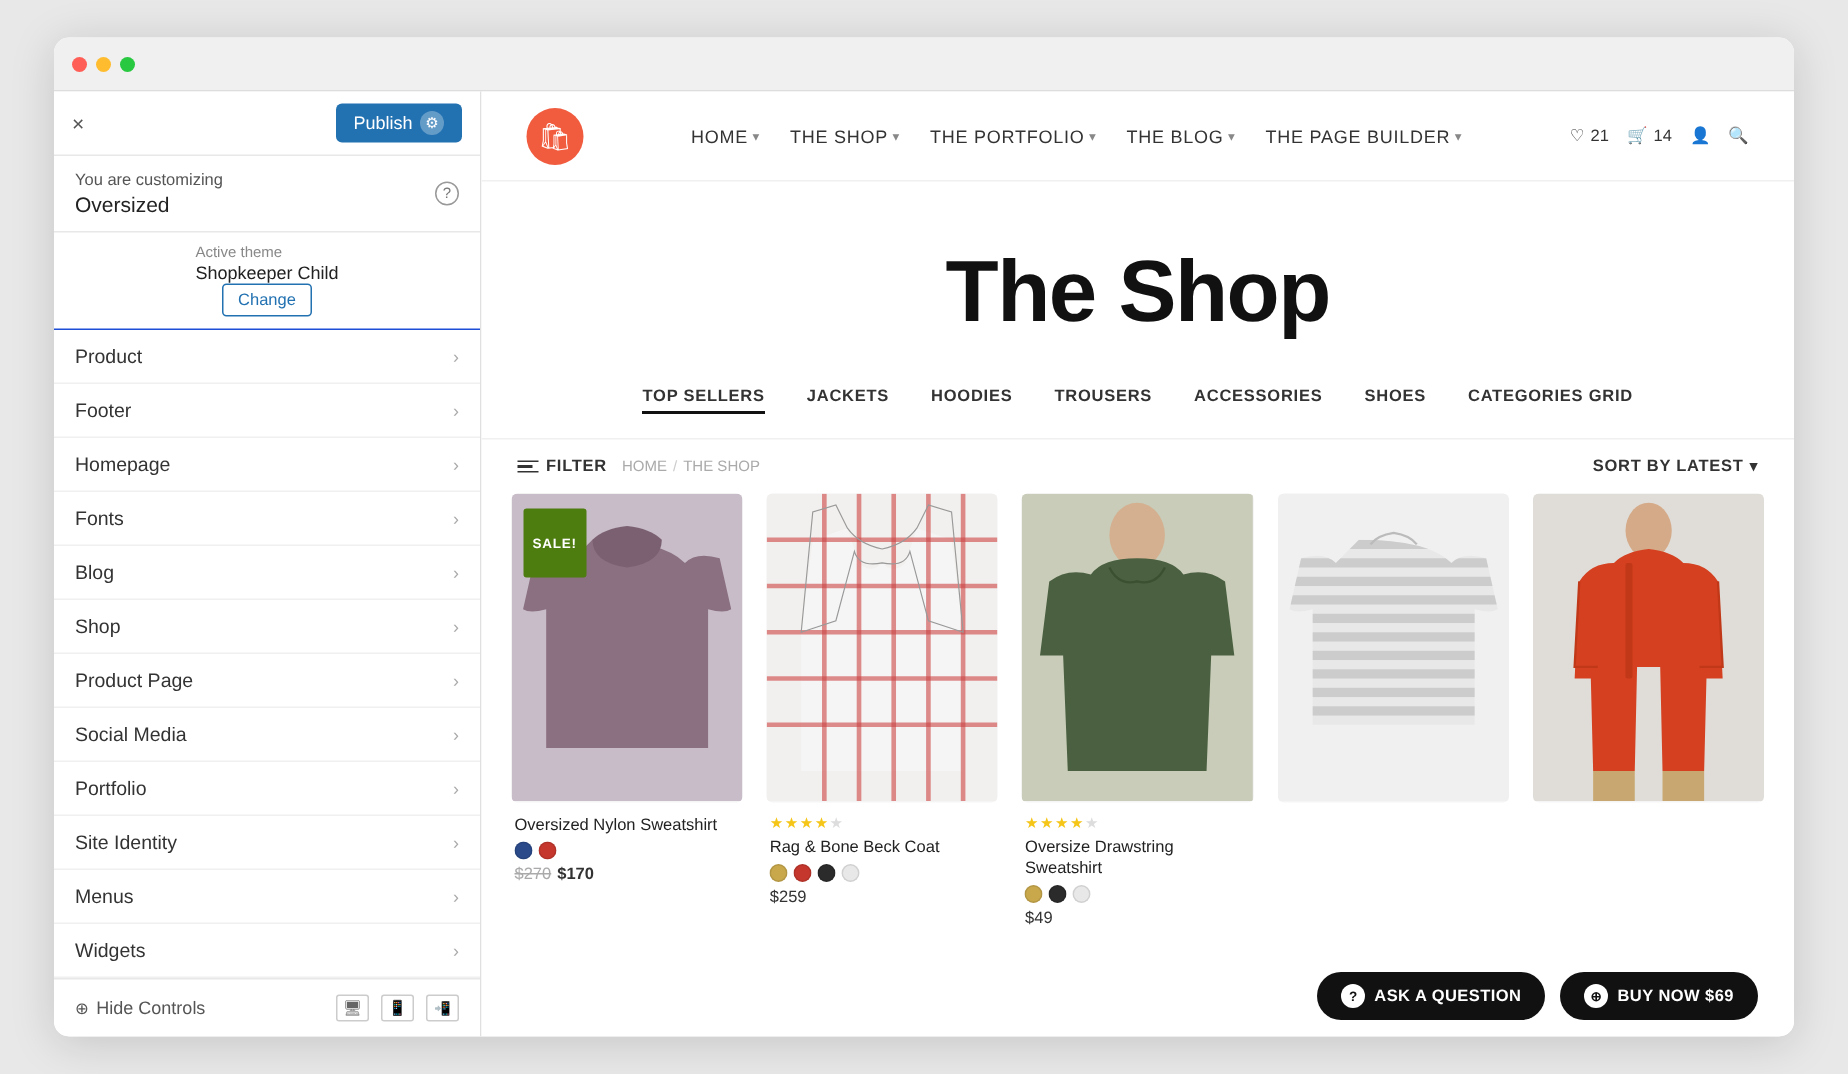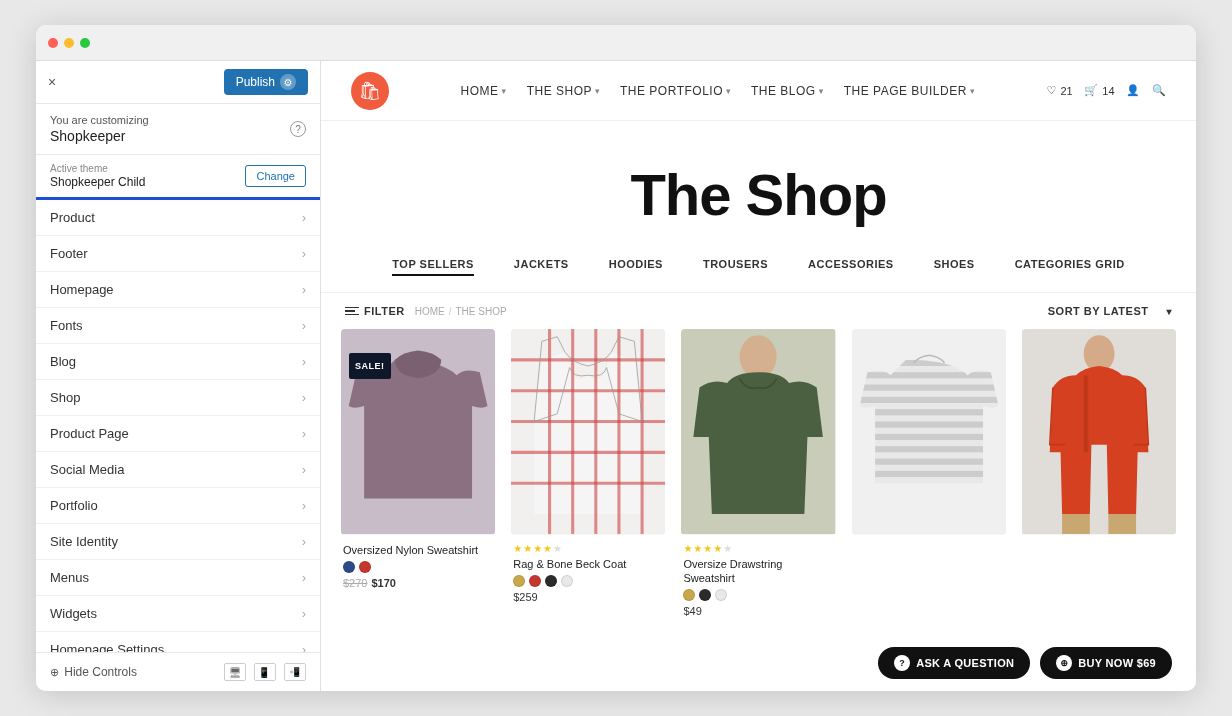--- a/index.html
+++ b/index.html
@@ -97,24 +97,25 @@
     }
     .help-icon {
       width: 16px; height: 16px;
       border: 1px solid #999;
       border-radius: 50%;
       display: flex; align-items: center; justify-content: center;
       font-size: 10px; color: #777; cursor: pointer;
     }
     .active-theme-section {
       padding: 8px 14px;
-      border-bottom: 3px solid #1d4ed8;
+      border-bottom: 1px solid #1d4ed8;
       display: flex;
       align-items: center;
       justify-content: space-between;
+      flex-direction: column;
     }
     .active-theme-label {
       font-size: 10px;
       color: #888;
     }
     .active-theme-name {
       font-size: 12px;
       font-weight: 500;
       color: #222;
       margin-top: 1px;
@@ -219,21 +220,21 @@
     .page-hero-title {
       font-size: 58px;
       font-weight: 800;
       color: #111;
       letter-spacing: -1px;
     }
     
     .category-tabs {
       display: flex;
       justify-content: center;
-      gap: 40px;
+      gap: 28px;
       padding: 10px 20px 16px;
       border-bottom: 1px solid #f0f0f0;
     }
     .cat-tab {
       font-size: 11px;
       font-weight: 600;
       color: #333;
       cursor: pointer;
       letter-spacing: 0.5px;
       padding-bottom: 4px;
@@ -259,21 +260,21 @@
     .filter-line:nth-child(1) { width: 14px; }
     .filter-line:nth-child(2) { width: 10px; }
     .filter-line:nth-child(3) { width: 14px; }
     .breadcrumb {
       font-size: 10px;
       color: #aaa;
       display: flex; align-items: center; gap: 4px;
     }
     .breadcrumb-sep { color: #ccc; }
     .sort-btn {
-      display: flex; align-items: flex-end; gap: 18px;
+      display: flex; align-items: flex-end; gap: 4px;
       font-size: 11px; font-weight: 600; color: #333;
       cursor: pointer; letter-spacing: 0.5px;
     }
     
     .product-grid {
       display: grid;
       grid-template-columns: repeat(5, 1fr);
       gap: 16px;
       padding: 0 20px 16px;
     }
@@ -283,26 +284,26 @@
     .product-img-wrap {
       position: relative;
       background: #f5f5f5;
       border-radius: 4px;
       overflow: hidden;
       aspect-ratio: 3/4;
       display: flex; align-items: center; justify-content: center;
     }
     .sale-badge {
       position: absolute;
-      top: 24px; left: 8px;
-      background: #0f172a;
+      top: 10px; left: 8px;
+      background: #4d7c0f;
       color: #fff;
       font-size: 9px;
       font-weight: 700;
-      padding: 8px 6px;
+      padding: 18px 6px;
       border-radius: 2px;
       letter-spacing: 0.5px;
     }
     .product-info {
       padding: 8px 2px 4px;
     }
     .product-name {
       font-size: 11px;
       color: #222;
       font-weight: 500;
@@ -386,21 +387,21 @@
       <div class="sidebar-top-bar">
         <span class="close-x">×</span>
         <button class="publish-btn">
           <span>Publish</span>
           <span class="publish-gear">⚙</span>
         </button>
       </div>
       <div class="customizing-section">
         <div>
           <div class="customizing-label">You are customizing</div>
-          <div class="customizing-title">Shopkeeper</div>
+          <div class="customizing-title">Oversized</div>
         </div>
         <div class="help-icon">?</div>
       </div>
       <div class="active-theme-section">
         <div>
           <div class="active-theme-label">Active theme</div>
           <div class="active-theme-name">Shopkeeper Child</div>
         </div>
         <button class="change-btn">Change</button>
       </div>

